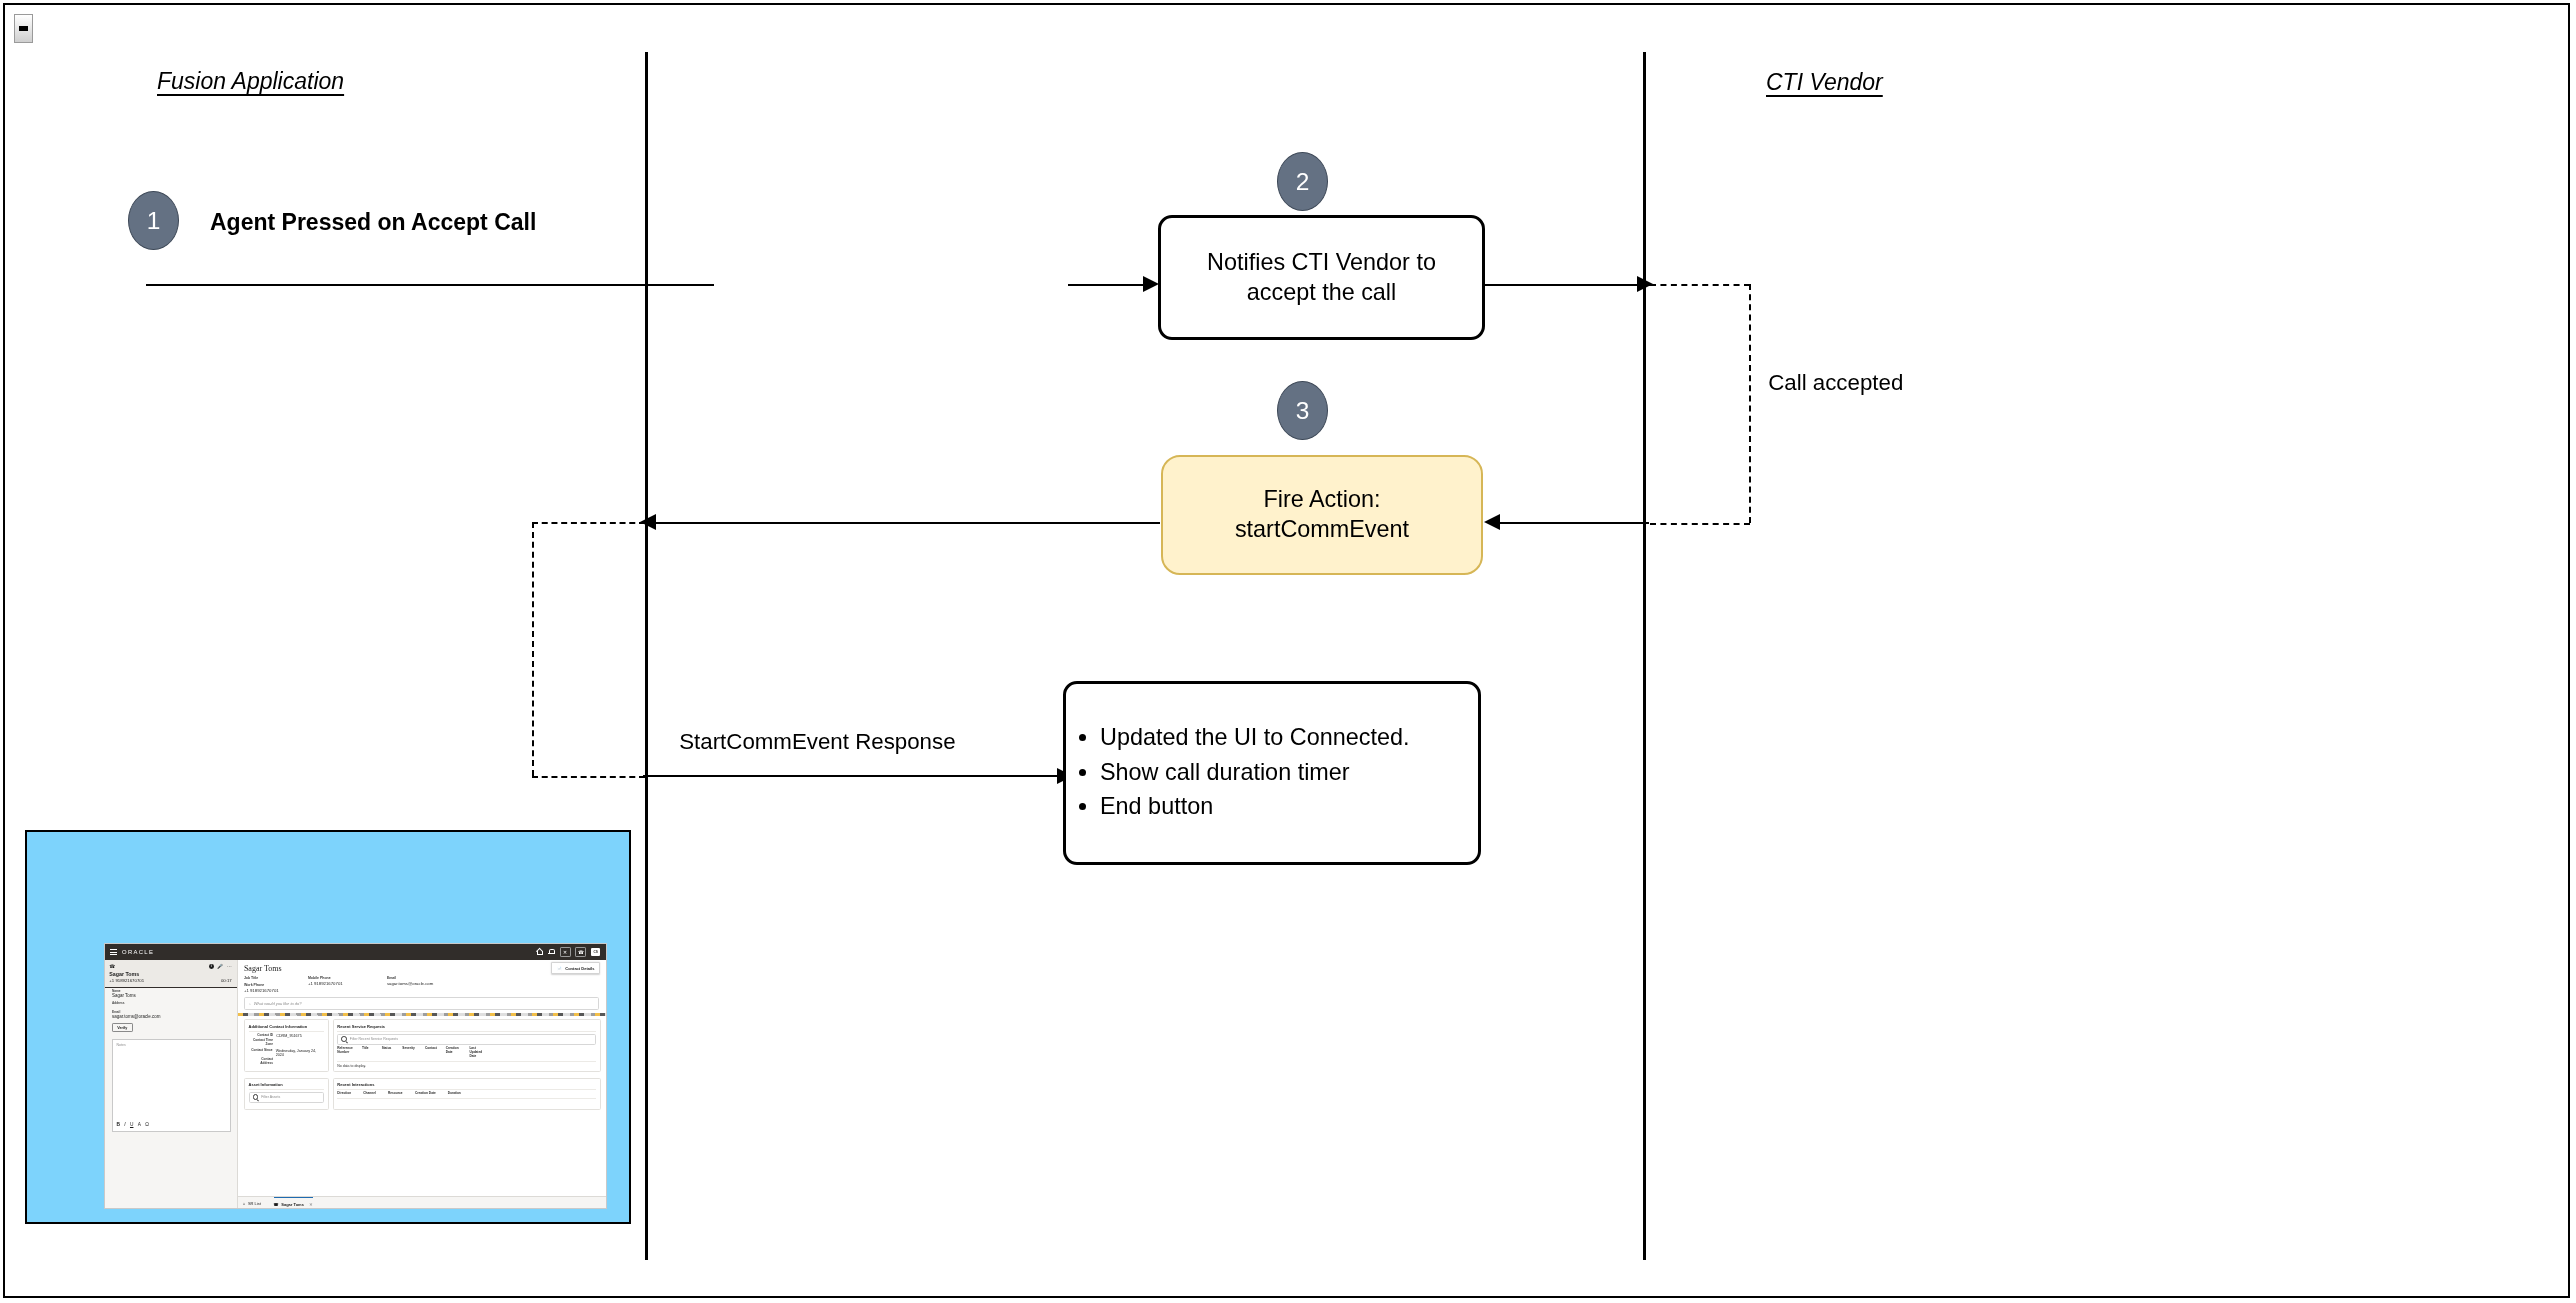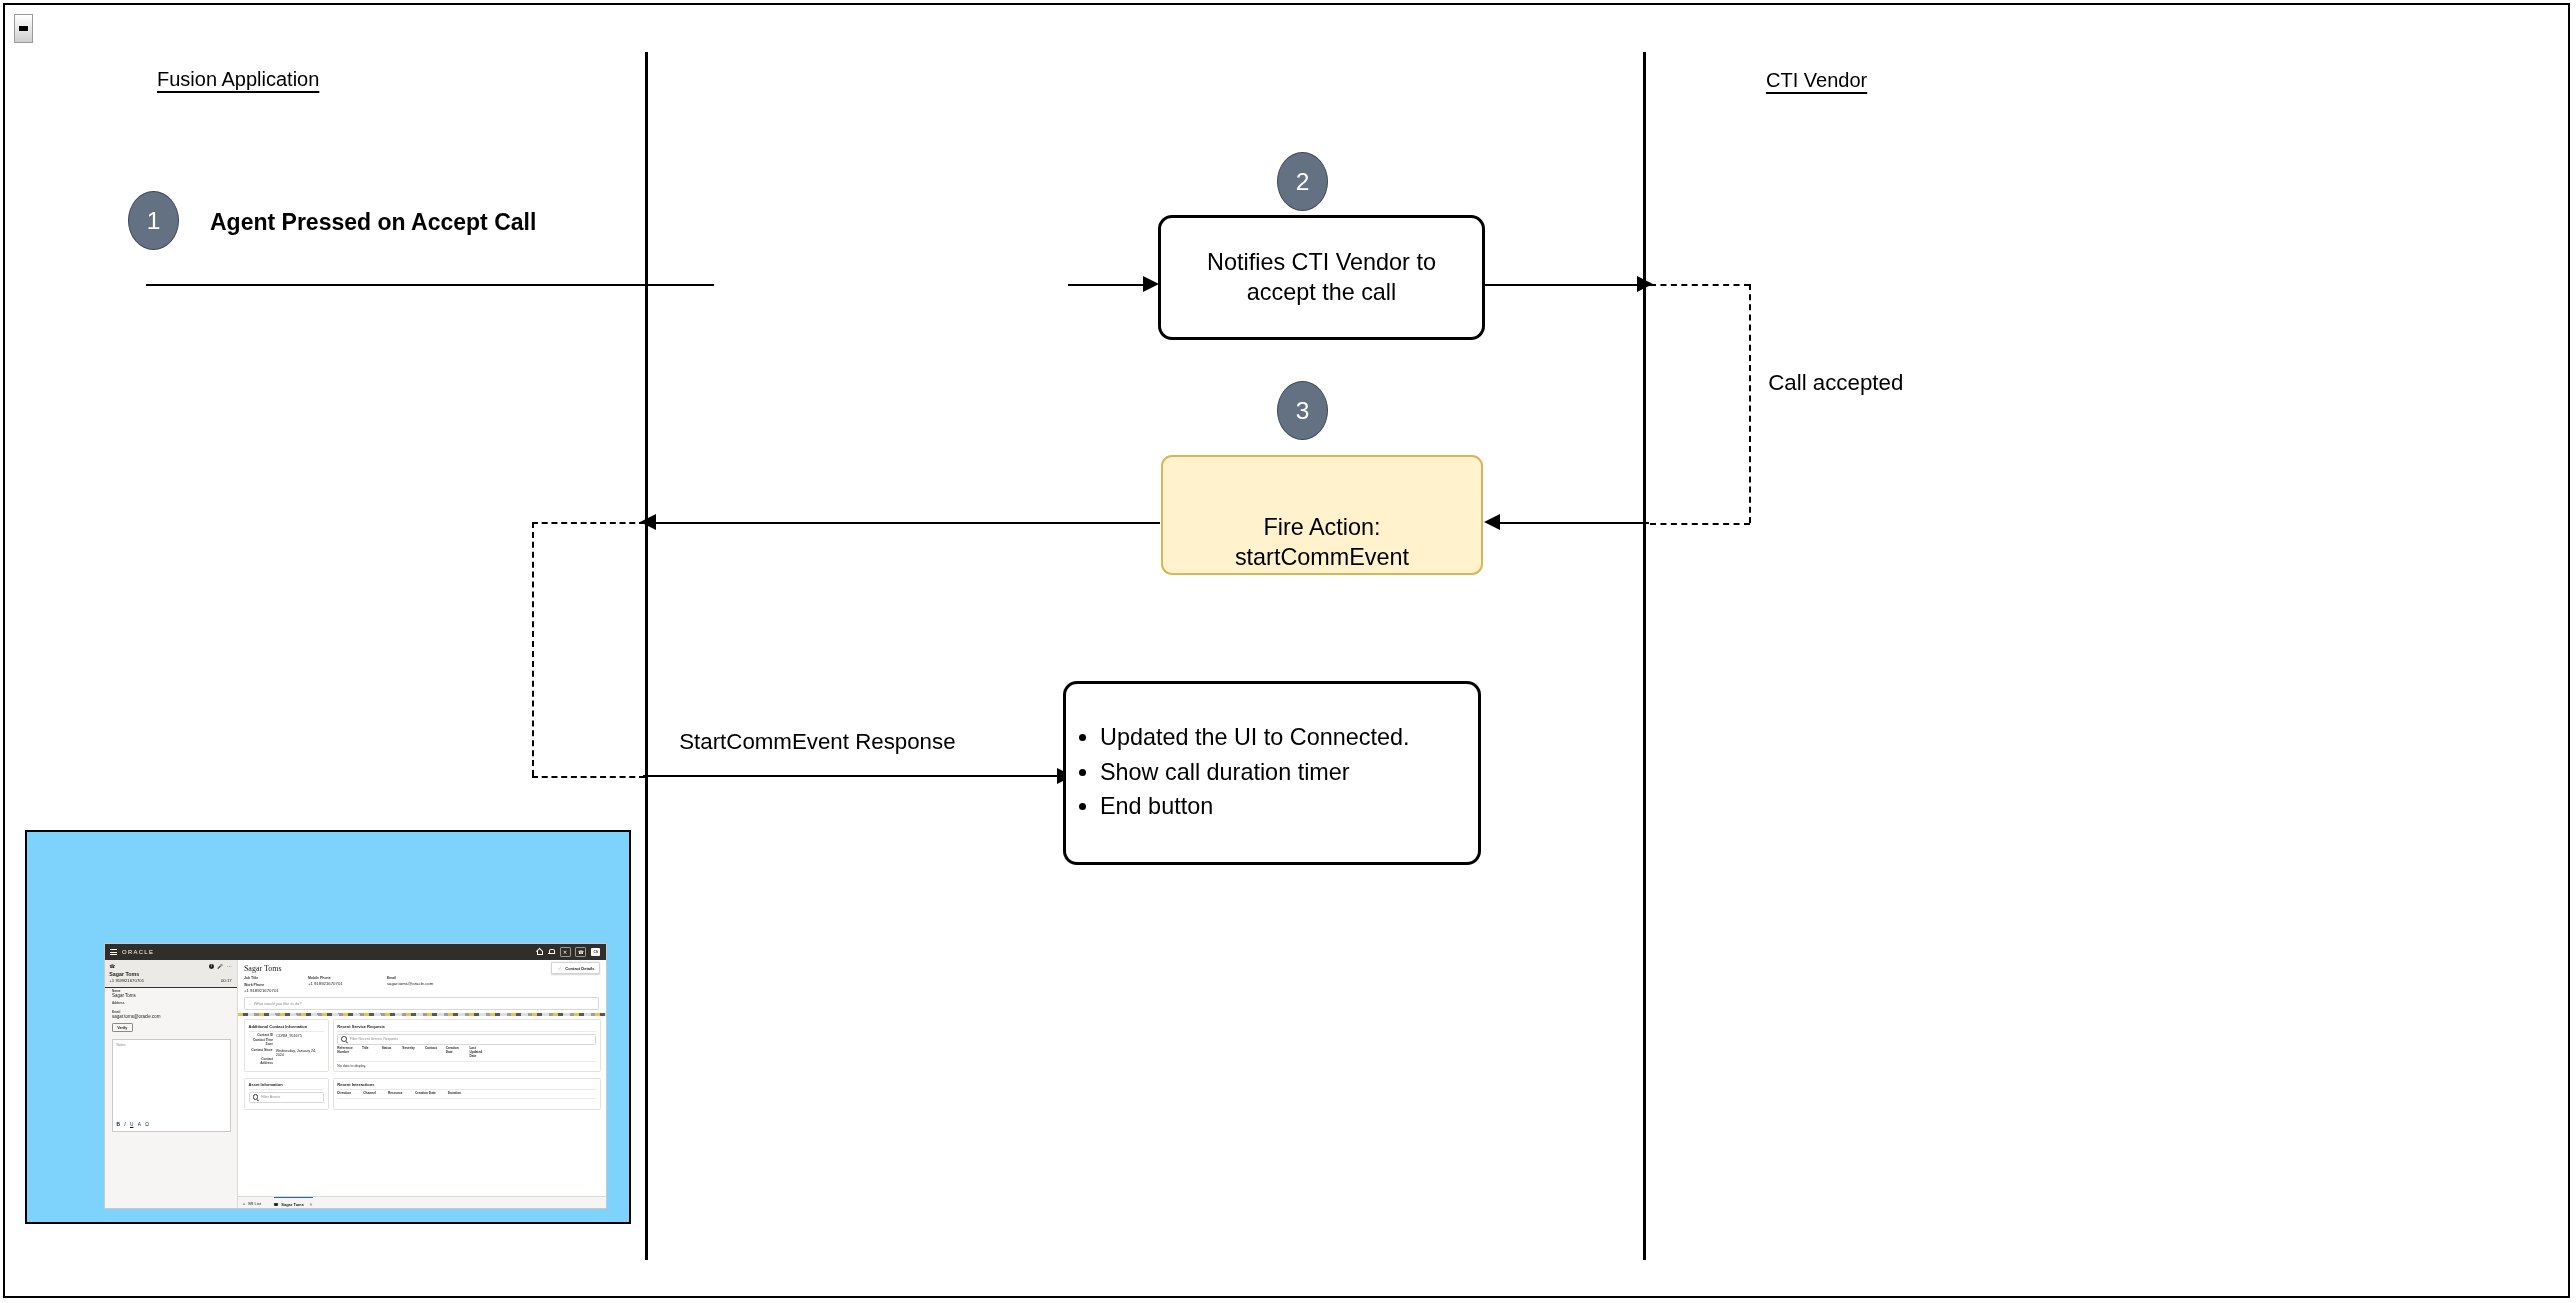--- a/index.html
+++ b/index.html
@@ -13,35 +13,35 @@
             background:#d9d9d9;border-bottom:2.7px solid #000;box-sizing:border-box;
             display:flex;align-items:center;justify-content:center;}
   .title-text{font-size:26.6px;font-weight:bold;color:#888888;letter-spacing:0.2px;}
   .collapse-btn{position:absolute;left:14px;top:14px;width:19px;height:29px;
       background:linear-gradient(#ffffff,#cfcfcf);border:1.1px solid #9a9a9a;
       box-sizing:border-box;display:flex;align-items:center;justify-content:center;}
   .collapse-btn i{display:block;width:9.6px;height:5.3px;background:#000;}
 
   
   .lane-div{position:absolute;width:2.7px;background:#000;top:52px;height:1208px;}
-  .lane-head{position:absolute;font-size:20px;color:#000;text-decoration:underline;
-             text-underline-offset:4.8px;white-space:nowrap;}
+  .lane-head{position:absolute;font-size:23px;color:#000;text-decoration:underline;
+             text-underline-offset:4.8px;white-space:nowrap;font-style:italic;}
 
   
   .badge{position:absolute;border-radius:50%;background:#647183;border:1.6px solid #3d4857;
          color:#fff;display:flex;align-items:center;justify-content:center;
          font-size:24.5px;box-sizing:border-box;}
   .badge-label{position:absolute;font-size:23.4px;color:#000;white-space:nowrap;}
   .badge-label.bold{font-weight:bold;font-size:23px;}
 
   
   .box{position:absolute;box-sizing:border-box;display:flex;align-items:center;
        justify-content:center;text-align:center;font-size:23.4px;color:#000;line-height:1.28;}
   .box.green{background:#d5e8d4;border:2.1px solid #82b366;border-radius:11.7px;}
-  .box.amber{background:#fff2cc;border:2.1px solid #d6b656;border-radius:11px;align-items:flex-end;}
+  .box.amber{background:#fff2cc;border:2.1px solid #d6b656;border-radius:19px;}
   .box.plain{background:#fff;border:3.7px solid #000;border-radius:14px;}
   .box.plain.bullets{align-items:center;justify-content:flex-start;text-align:left;}
   .bullet-list{margin:0;padding-left:34px;font-size:23.4px;line-height:1.38;}
   .bullet-list li{margin:0 0 2.1px 0;}
 
   
   .hline{position:absolute;height:2.1px;background:#000;}
   .dline-h{position:absolute;height:0;border-top:2.1px dashed #000;}
   .dline-v{position:absolute;width:0;border-left:2.1px dashed #000;}
   .arrow-r{position:absolute;width:0;height:0;border-top:8.5px solid transparent;

